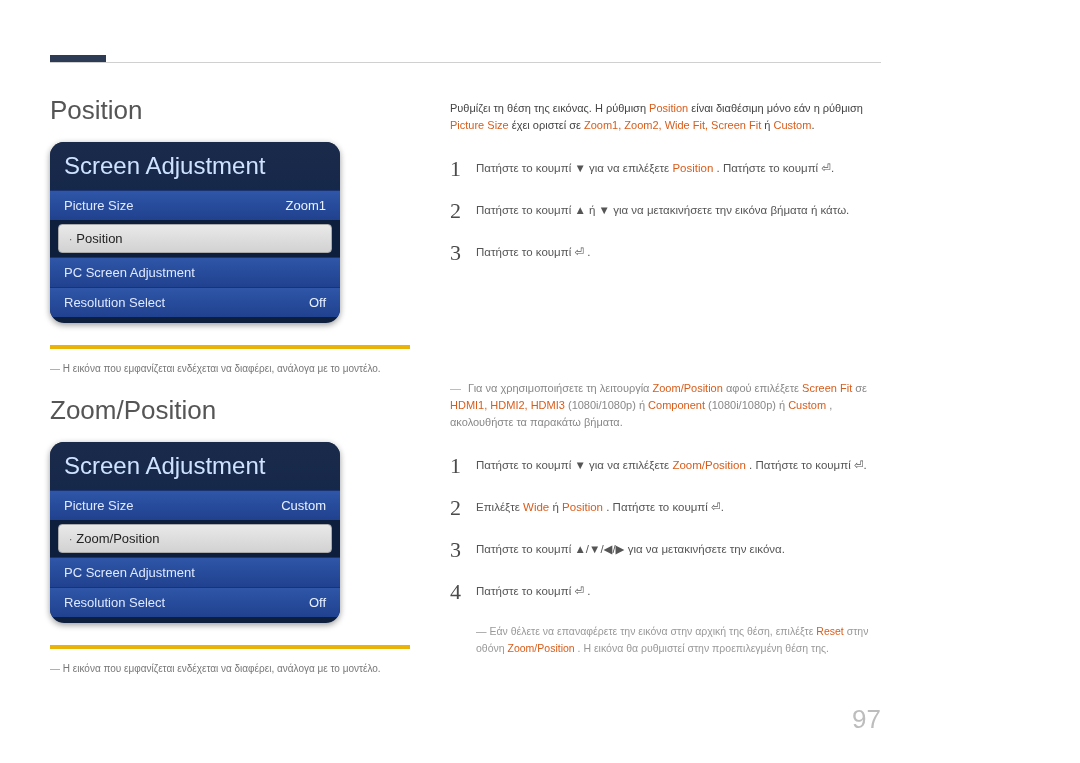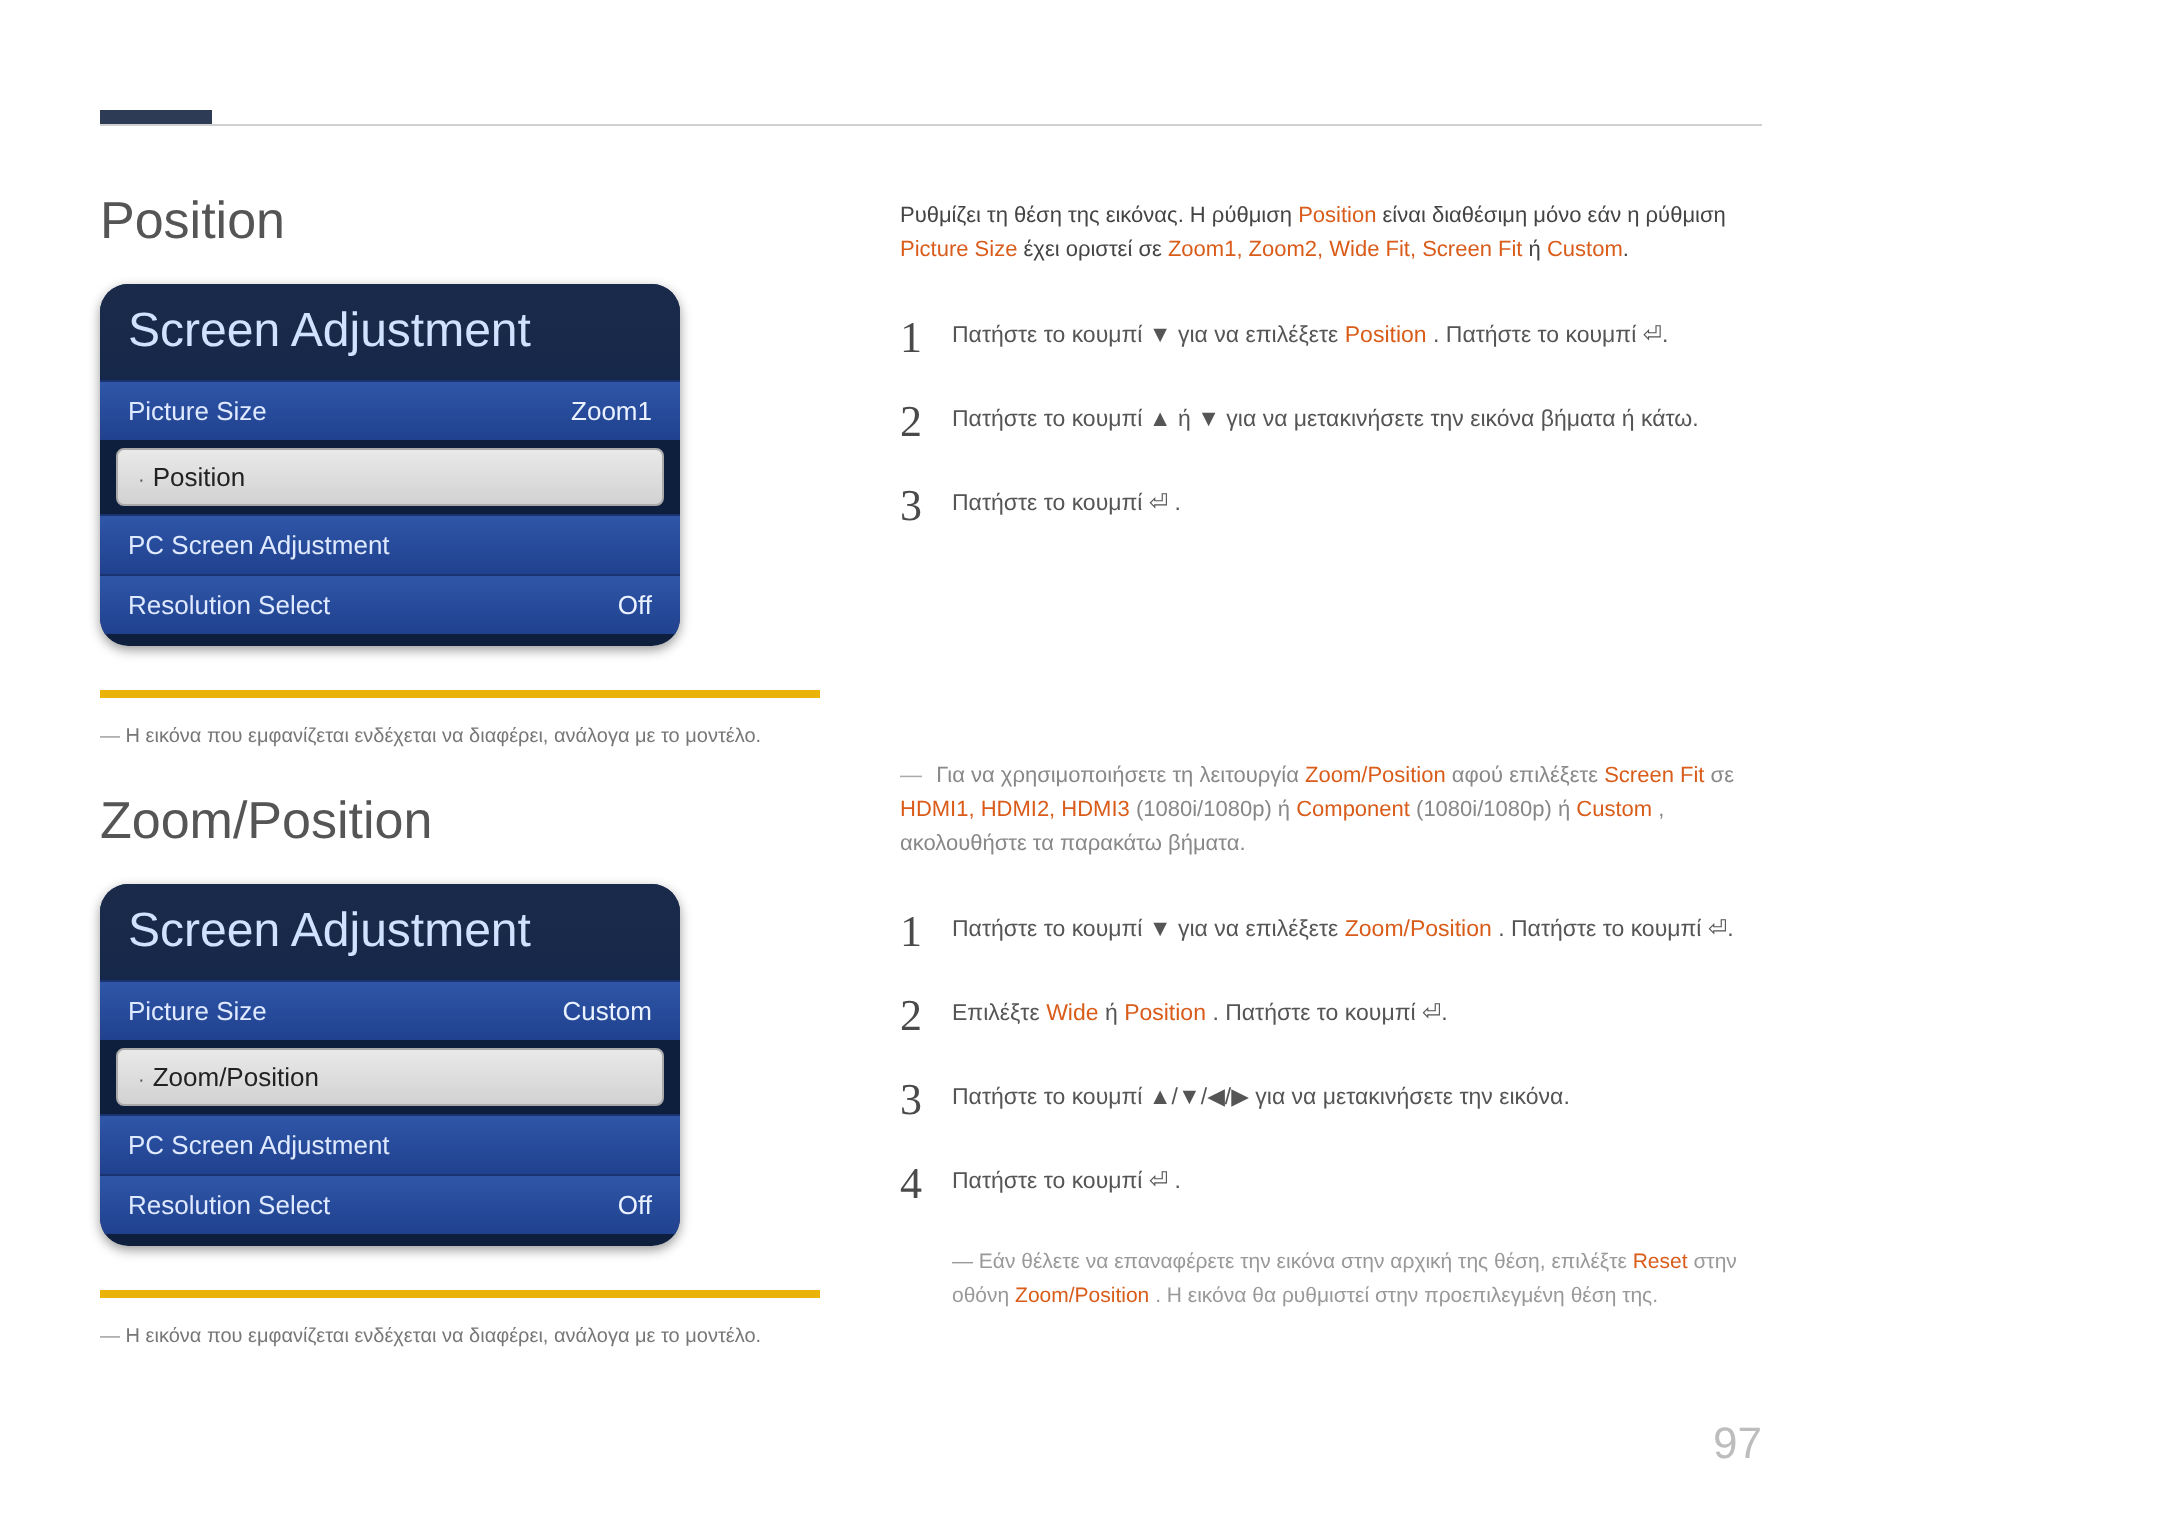--- a/index.html
+++ b/index.html
@@ -133,21 +133,21 @@
     color: #999;
     margin-top: 10px;
     padding-left: 26px;
     line-height: 1.6;
   }
 
   .page-num {
     position: absolute;
     right: 50px;
     bottom: 28px;
-    font-size: 22px;
+    font-size: 26px;
     color: #bdbdbd;
     font-weight: 300;
   }
 
   
   .block2-left { position: absolute; left: 50px; top: 395px; width: 360px; }
   .block2-right { position: absolute; left: 450px; top: 380px; right: 50px; }
 </style>
 </head>
 <body>

